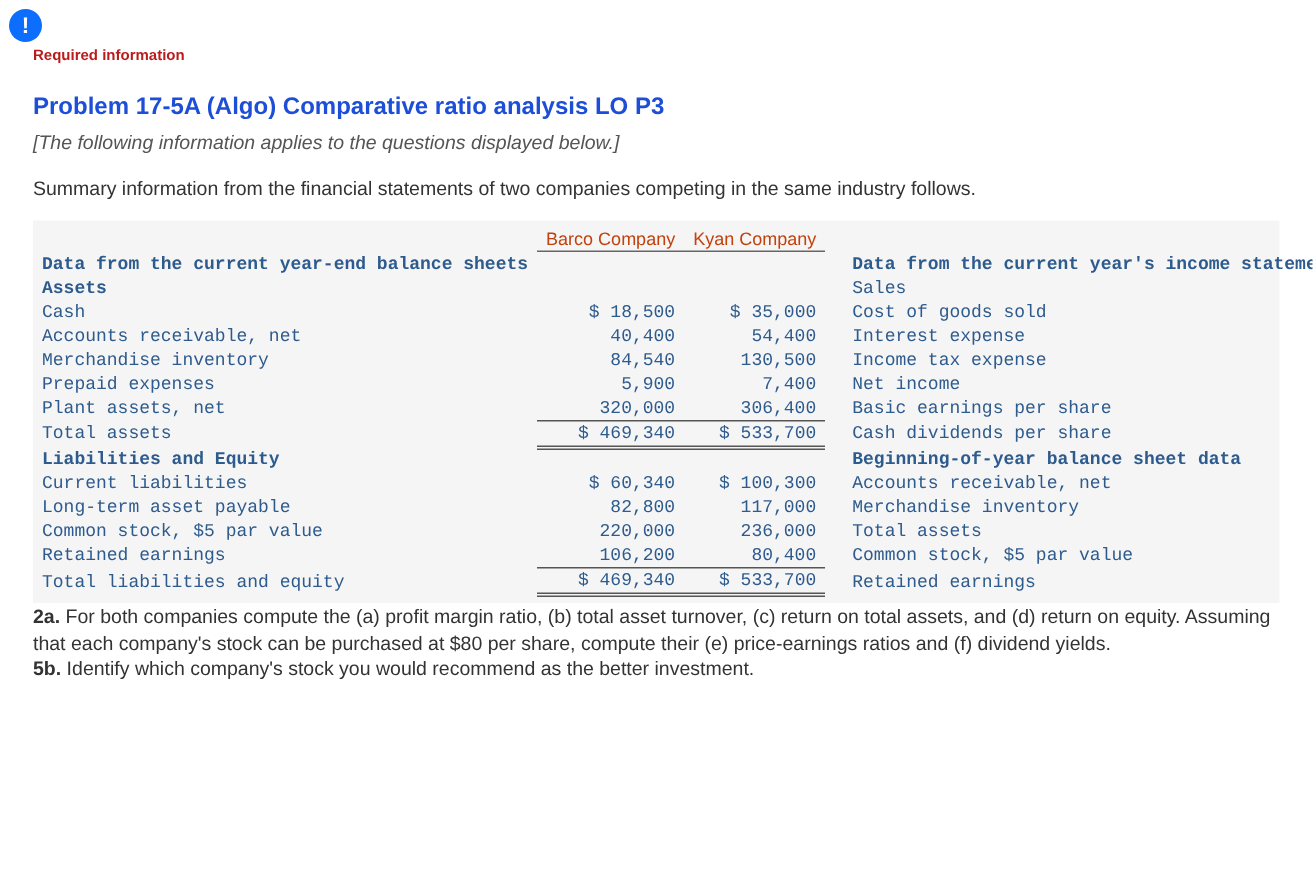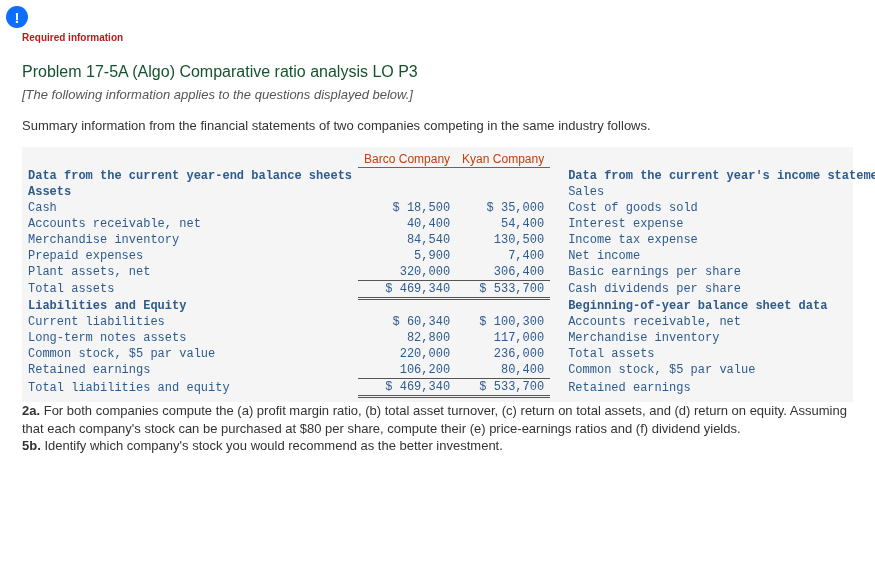--- a/index.html
+++ b/index.html
@@ -1,19 +1,19 @@
 <!DOCTYPE html>
 <html><head>
 <meta charset="utf-8">
 <style>
   html,body{margin:0;padding:0;font-family:Arial,Helvetica,sans-serif;font-size:13px;color:#333;background:#fff}
   .page{width:875px;padding:14px 22px;box-sizing:border-box}
   .badge{position:absolute;left:6px;top:6px;width:22px;height:22px;border-radius:50%;background:#0d6efd;color:#fff;display:flex;align-items:center;justify-content:center;font-weight:bold;font-size:15px}
   .title-required{color:#b91c1c;font-weight:bold;font-size:10px;margin:18px 0 6px}
-  .problem-title{font-weight:normal;font-size:16px;margin:20px 0 6px;color:#14532d}
+  .problem-title{font-weight:bold;font-size:16px;margin:20px 0 6px;color:#1d4ed8}
   .italic-note{font-style:italic;color:#555;margin-bottom:16px}
   .plain{margin-bottom:14px}
   .table-wrap{background:#f5f5f5;padding:4px 0 4px}
   table.fin{width:100%;border-collapse:collapse;font-family:"Courier New",monospace;font-size:12px;color:#2e5b8e}
   table.fin td{padding:1px 6px;white-space:nowrap}
   .hdr{color:#c2410c;text-align:center;font-family:Arial,sans-serif;border-bottom:1px solid #666}
   .section{font-weight:bold}
   .num{text-align:right}
   .u{border-bottom:1px solid #555}
   .dbl{border-bottom:3px double #555}
@@ -115,21 +115,21 @@
       </tr>
       <tr>
         <td>Current liabilities</td>
         <td class="num">$ 60,340</td>
         <td class="num">$ 100,300</td>
             <td></td>
         <td>Accounts receivable, net</td>
 
       </tr>
       <tr>
-        <td>Long-term notes assets</td>
+        <td>Long-term asset payable</td>
         <td class="num">82,800</td>
         <td class="num">117,000</td>
             <td></td>
         <td>Merchandise inventory</td>
 
       </tr>
       <tr>
         <td>Common stock, $5 par value</td>
         <td class="num">220,000</td>
         <td class="num">236,000</td>

